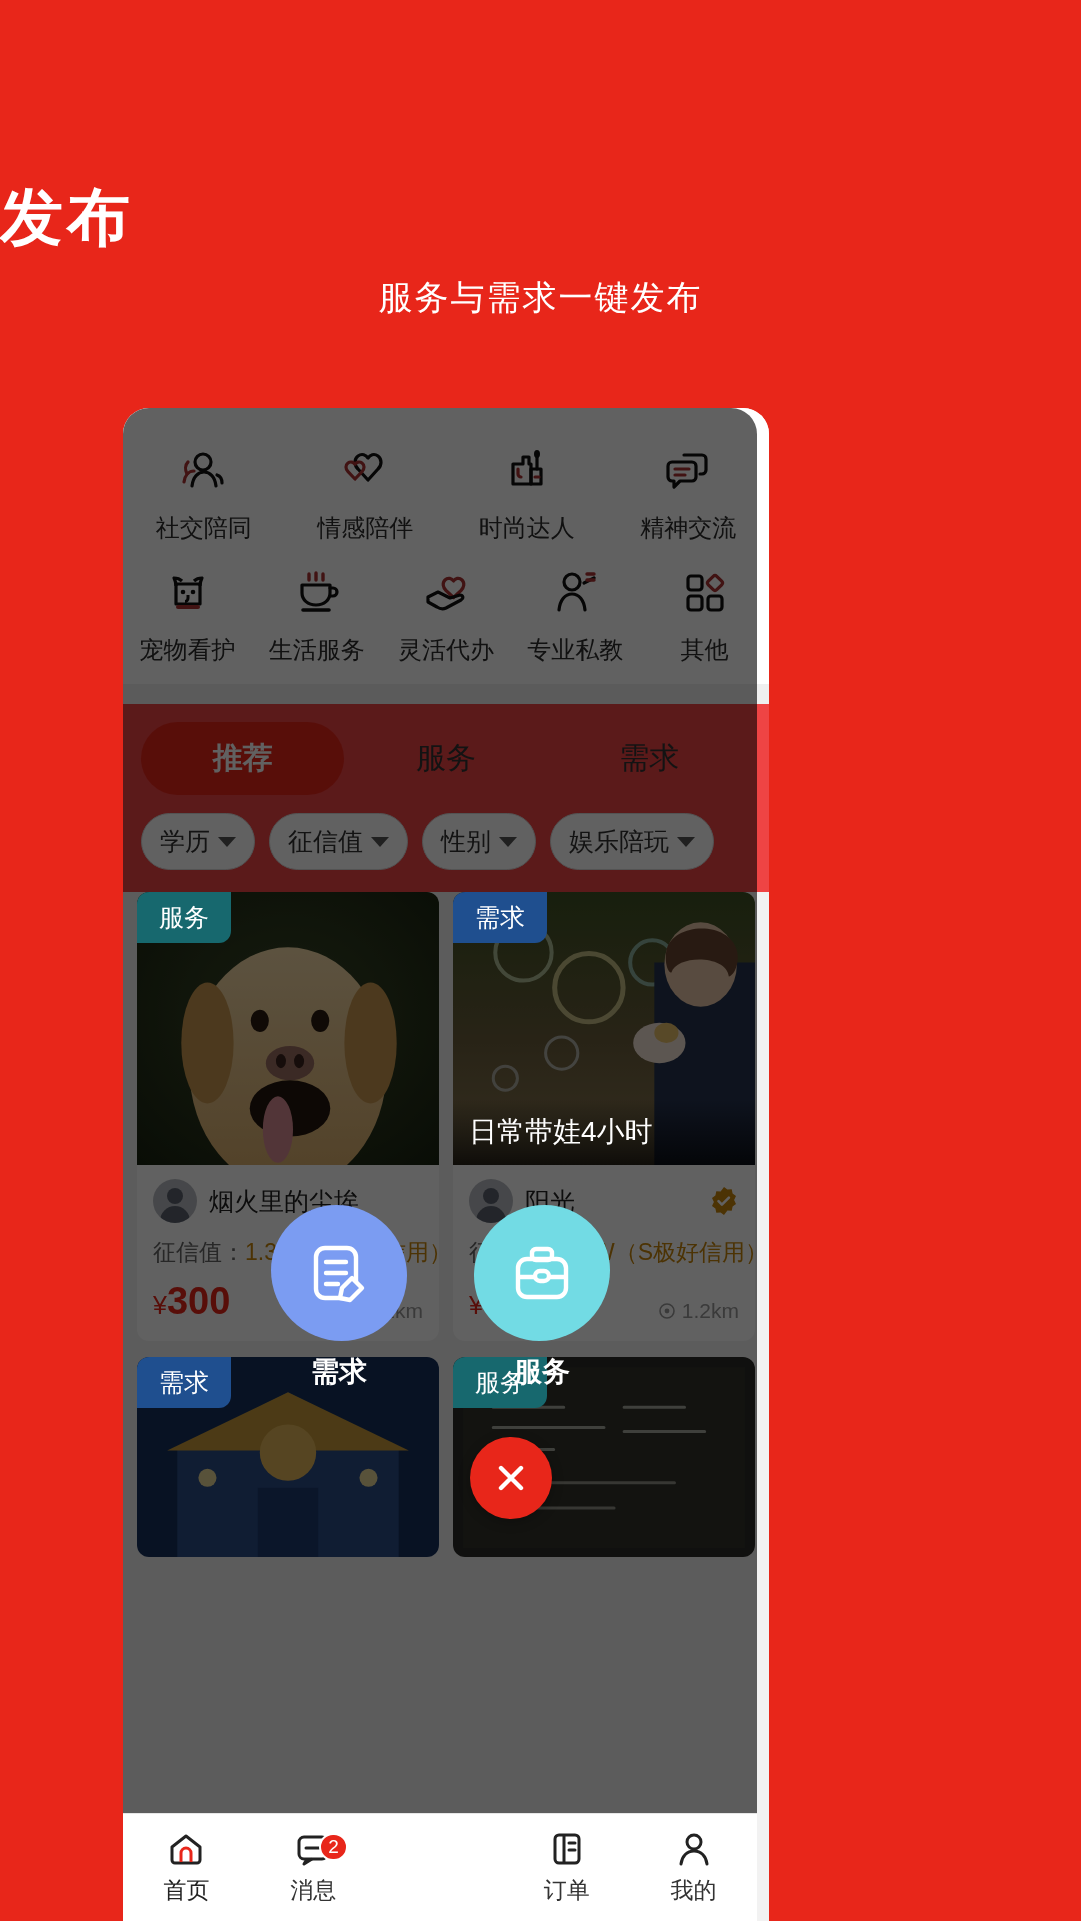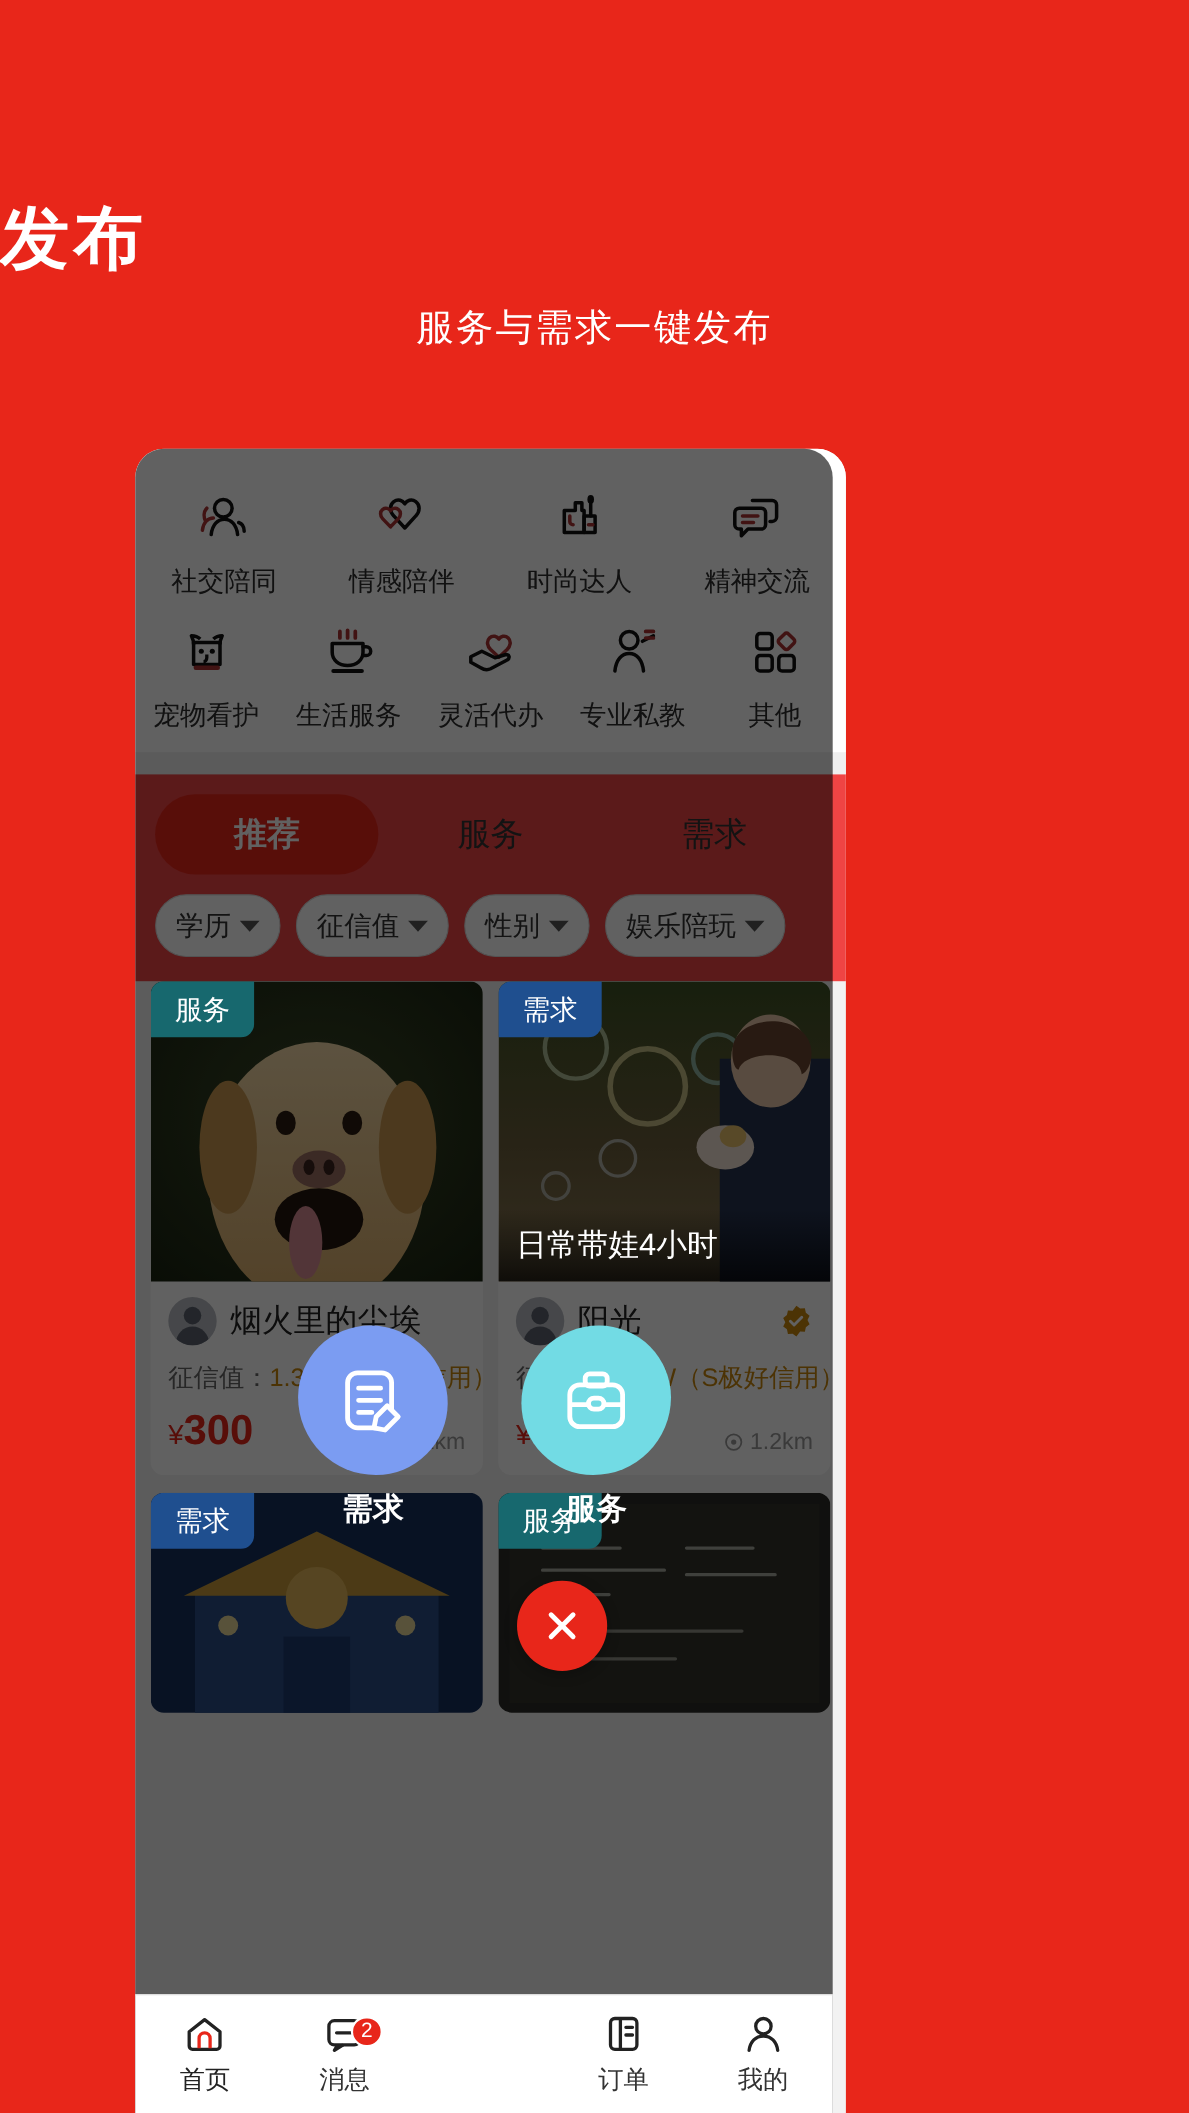--- a/index.html
+++ b/index.html
@@ -104,21 +104,21 @@
   .card-body { padding: 14px 16px 18px 16px; }
   .row-user { display: flex; align-items: center; gap: 12px; }
   .avatar {
     width: 44px; height: 44px; border-radius: 50%;
     background: #b9bcc2; position: relative; overflow: hidden; flex: none;
   }
   .avatar::before { content:""; position:absolute; left:50%; top:9px;
     width:16px; height:16px; border-radius:50%; background:#5c6370; transform:translateX(-50%); }
   .avatar::after { content:""; position:absolute; left:50%; top:27px;
     width:30px; height:22px; border-radius:15px 15px 0 0; background:#5c6370; transform:translateX(-50%); }
-  .uname { font-size: 29px; color: #222; overflow: hidden; white-space: nowrap; flex: 1 1 auto; }
+  .uname { font-size: 25px; color: #222; overflow: hidden; white-space: nowrap; flex: 1 1 auto; }
   .vbadge { width: 30px; height: 30px; flex: none; }
   .row-credit { margin-top: 14px; font-size: 23px; color: #666; white-space: nowrap; }
   .credit-val { color: #c8860d; }
   .credit-note { color: #c8860d; }
   .row-price { margin-top: 12px; display: flex; align-items: flex-end; justify-content: space-between; }
   .price { color: #e8261a; font-size: 38px; font-weight: bold; }
   .price .yen { font-size: 25px; font-weight: normal; }
   .dist { font-size: 21px; color: #999; display: flex; align-items: center; gap: 6px; }
   .pin { width: 18px; height: 18px; }
 

